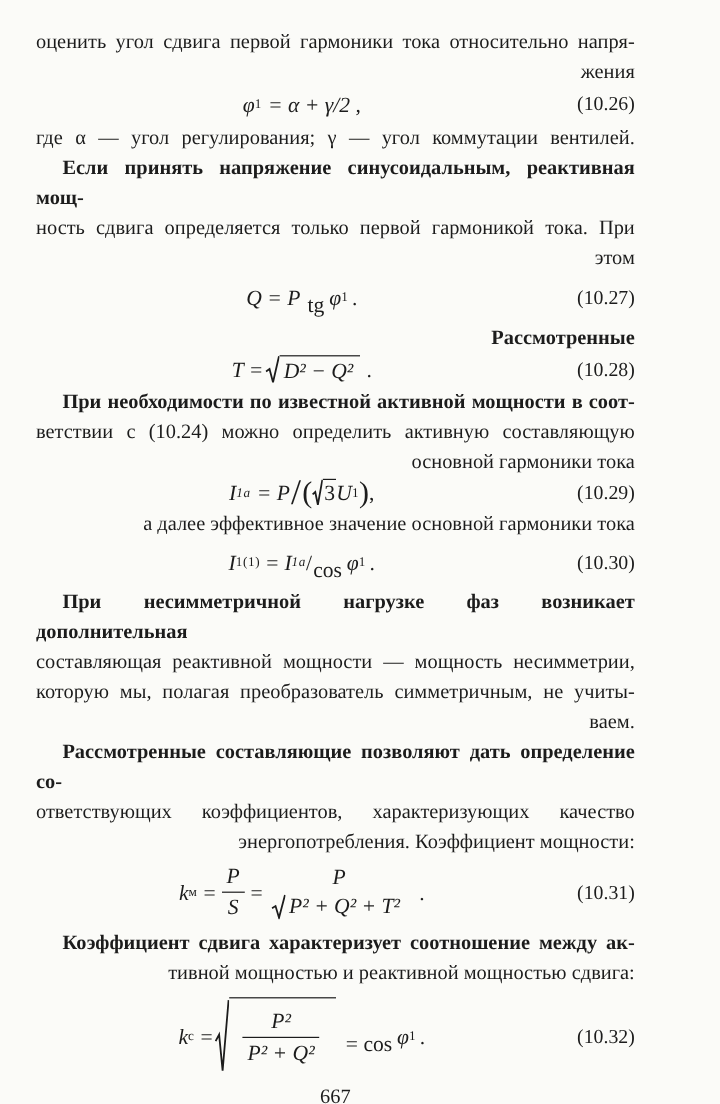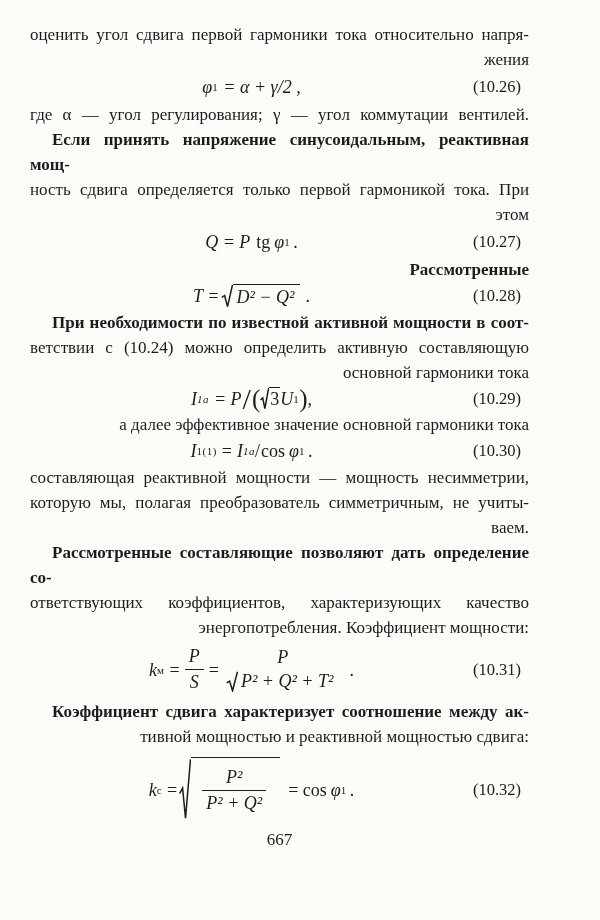--- a/index.html
+++ b/index.html
@@ -38,39 +38,39 @@
     flex: 1;
     display: flex;
     justify-content: center;
     align-items: center;
     font-size: 18px;
     line-height: 22px;
   }
   .eq-body i { font-style: italic; }
   .eq-num {
     width: 56px;
-    text-align: left;
+    text-align: right;
     font-size: 16.5px;
     flex: none;
   }
   .m26 { margin: 4px 0; }
   .m27 { margin: 4px 0; }
   .m28 { margin: 2px 0; }
   .m29 { margin: 2px 0; }
   .m30 { margin: 3px 0; }
   .m31 { margin: 6px 0; }
   .m32 { margin: 8px 0; }
   sub {
     font-size: 11px;
     line-height: 0;
     vertical-align: -4px;
     letter-spacing: 0.5px;
   }
   sub.it { font-style: italic; }
-  .op { font-style: normal; margin: 0 4px 0 6px; }
+  .op { font-style: normal; margin: 12px 4px 0 6px; }
   .sp { display: inline-block; width: 5px; }
   
   .sqrt {
     display: inline-flex;
     align-items: stretch;
     vertical-align: middle;
     margin: 0 2px;
   }
   .sqrt svg {
     width: 12px;
@@ -224,20 +224,21 @@
         <span>/</span>
         <span class="op" style="margin-left:1px">cos</span>
         <i>φ</i>
         <sub>1</sub>
         <span class="end-dot">.</span>
     </span>
     <span class="eq-num">(10.30)</span>
   </div>
 
   <p class="para">
+    <span class="line full indent">При несимметричной нагрузке фаз возникает дополнительная</span>
     <span class="line full">составляющая реактивной мощности — мощность несимметрии,</span>
     <span class="line full">которую мы, полагая преобразователь симметричным, не учиты-</span>
     <span class="line">ваем.</span>
   </p>
 
   <p class="para">
     <span class="line full indent">Рассмотренные составляющие позволяют дать определение со-</span>
     <span class="line full">ответствующих коэффициентов, характеризующих качество</span>
     <span class="line">энергопотребления. Коэффициент мощности:</span>
   </p>

